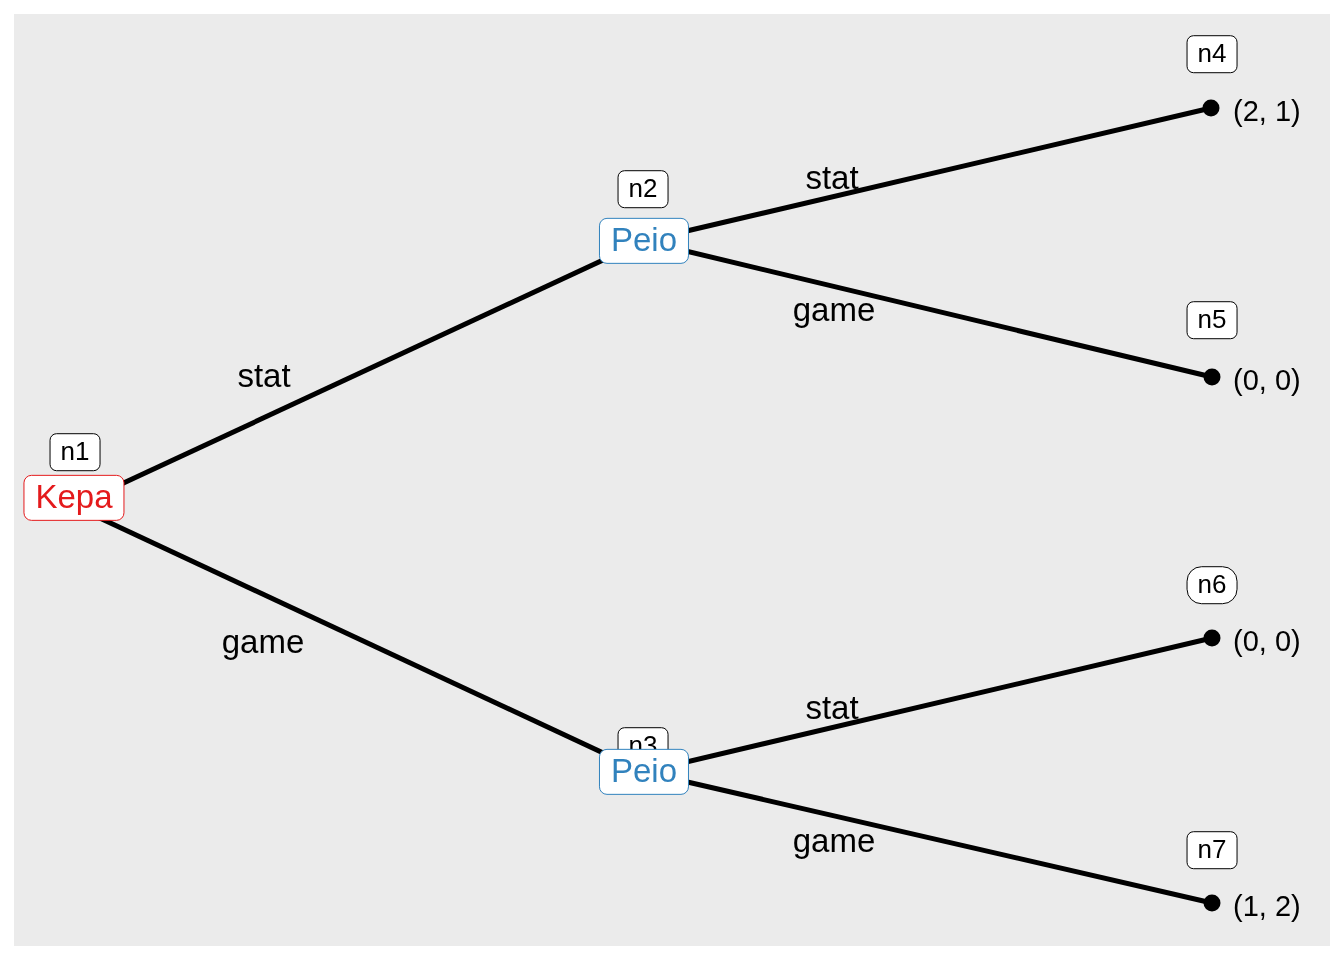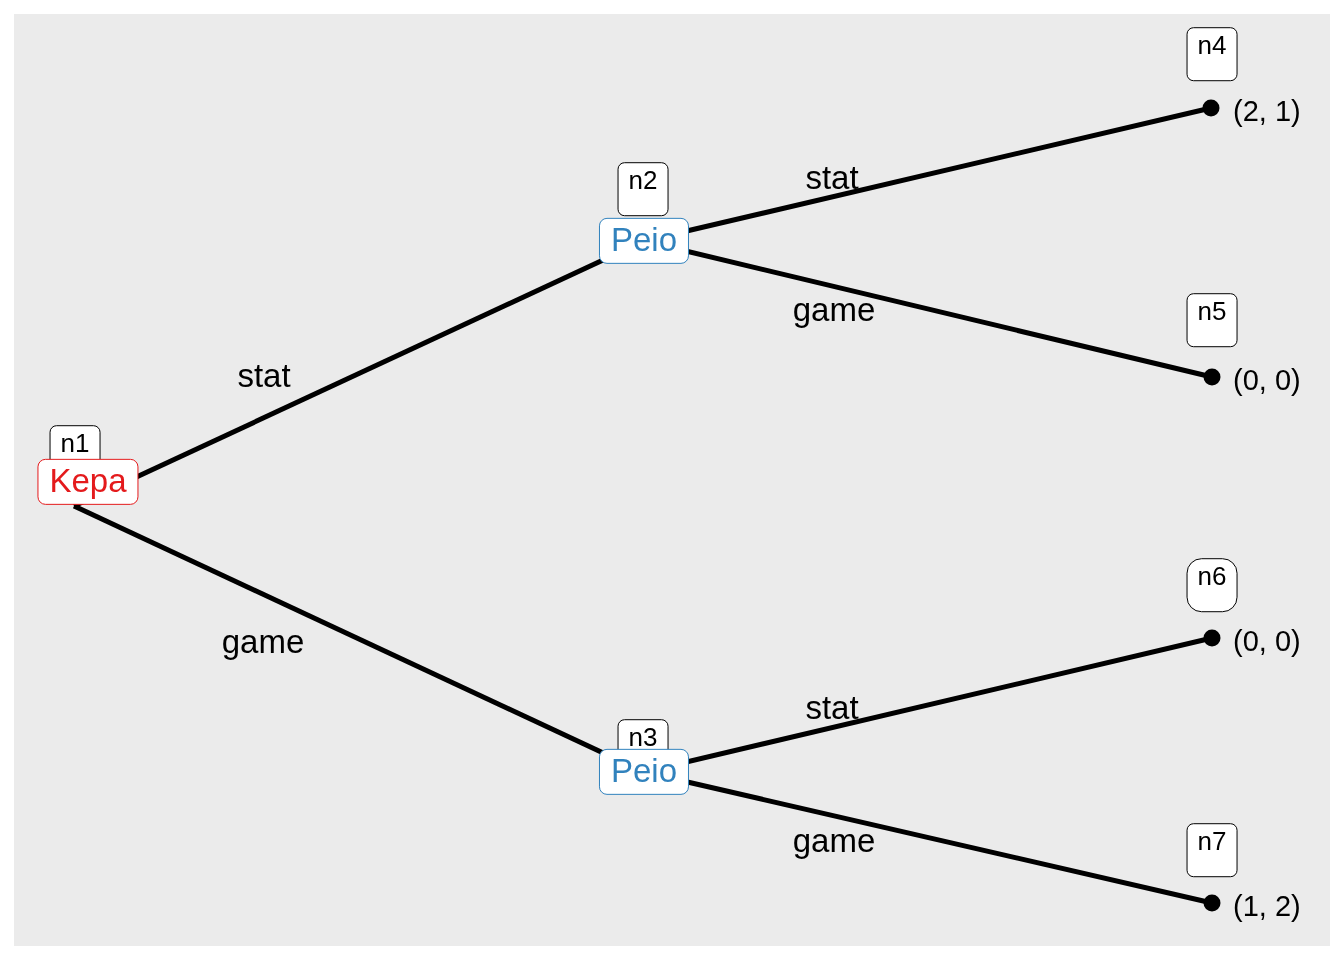--- a/index.html
+++ b/index.html
@@ -27,21 +27,21 @@
   svg.edges { position: absolute; left: 0; top: 0; width: 1344px; height: 960px; }
   .edge-line { stroke: var(--line); stroke-width: 5; }
   .term-dot  { fill: var(--line); }
 
   .idbox {
     position: absolute;
     transform: translate(-50%, -50%);
     background: #fff;
     border: 1.5px solid var(--box-border);
     border-radius: 7px;
-    padding: 3px 10px 20px 10px;
+    padding: 3px 10px 4px 10px;
     font-size: 26px;
     line-height: 1.1;
     color: #000;
     white-space: nowrap;
   }
   .playerbox {
     position: absolute;
     transform: translate(-50%, -50%);
     background: #fff;
     border-radius: 8px;
@@ -95,21 +95,21 @@
   <div class="edge-label" style="left:834px;  top:841px;">game</div>
 
   <div class="idbox" style="left:75px;   top:452px;">n1</div>
   <div class="idbox" style="left:643px;  top:189px;">n2</div>
   <div class="idbox" style="left:643px;  top:746px;">n3</div>
   <div class="idbox" style="left:1212px; top:54px;">n4</div>
   <div class="idbox" style="left:1212px; top:320px;">n5</div>
   <div class="idbox" style="left:1212px; top:585px;border-radius:15px;">n6</div>
   <div class="idbox" style="left:1212px; top:850px;">n7</div>
 
-  <div class="playerbox kepa" style="left:74px;  top:482px;margin-left:14px;">Kepa</div>
+  <div class="playerbox kepa" style="left:74px;  top:498px;">Kepa</div>
   <div class="playerbox peio" style="left:644px; top:241px;">Peio</div>
   <div class="playerbox peio" style="left:644px; top:772px;">Peio</div>
 
   <div class="payoff" style="left:1233px; top:111px;">(2, 1)</div>
   <div class="payoff" style="left:1233px; top:380px;">(0, 0)</div>
   <div class="payoff" style="left:1233px; top:641px;">(0, 0)</div>
   <div class="payoff" style="left:1233px; top:906px;">(1, 2)</div>
 </div>
 
 </body></html>

